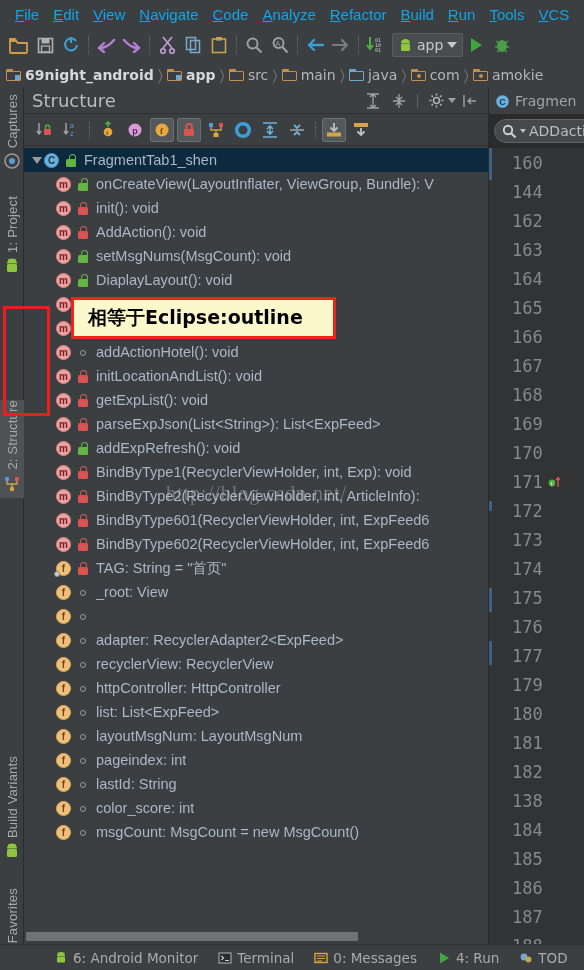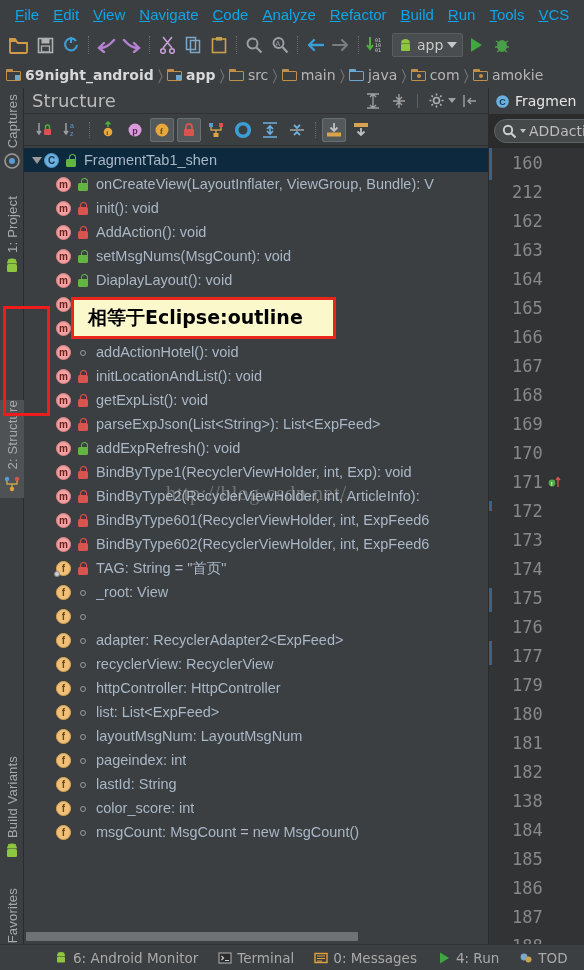--- a/index.html
+++ b/index.html
@@ -150,21 +150,21 @@
     background: #3c3f41; display: flex; align-items: center;
   }
   .hscroll .thumb { height: 9px; width: 332px; margin-left: 2px; background: #6f7375; border-radius: 1px; }
 
   
   .editor {
     position: absolute; top: 88px; left: 489px; width: 95px; height: 882px;
     background: #2b2b2b;
   }
   .ed-tabbar { height: 26px; background: #3c3f41; display: flex; align-items: center; padding-left: 6px; gap: 5px; }
-  .ed-tab-label { color: #e5e5e5; font-size: 14px; white-space: nowrap; }
+  .ed-tab-label { color: #a3a3a3; font-size: 14px; white-space: nowrap; }
   .ed-search {
     margin: 5px 0 0 5px; height: 24px; width: 120px;
     border: 1px solid #5e6366; border-radius: 12px; background: #45494a;
     display: flex; align-items: center; gap: 3px; padding-left: 7px;
   }
   .ed-search .txt { color: #bdbdbd; font-size: 14px; white-space: nowrap; }
   .gutter { position: absolute; top: 60px; left: 0; width: 95px; bottom: 26px; background: #313335; }
   .lnrow { height: 29px; display: flex; align-items: center; padding-left: 23px; gap: 5px; }
   .lnum { color: #888888; font-size: 17px; font-family: "DejaVu Sans Mono", monospace; }
   .gmark { width: 14px; height: 14px; position: relative; }
@@ -793,21 +793,21 @@
           <path d="M9.2 9.2L13.5 13.5" stroke="#d0d0d0" stroke-width="2.1"></path>
         </svg>
       <span class="caret-dn" style="border-top-color:#c0c0c0;border-left-width:3.5px;border-right-width:3.5px;border-top-width:4.5px;"></span>
       <span class="txt">ADDacti</span>
     </div>
     <div class="gutter" id="gutter-container">
         <div class="lnrow">
           <span class="lnum">160</span>
         </div>
         <div class="lnrow">
-          <span class="lnum">212</span>
+          <span class="lnum">144</span>
         </div>
         <div class="lnrow">
           <span class="lnum">162</span>
         </div>
         <div class="lnrow">
           <span class="lnum">163</span>
         </div>
         <div class="lnrow">
           <span class="lnum">164</span>
         </div>

